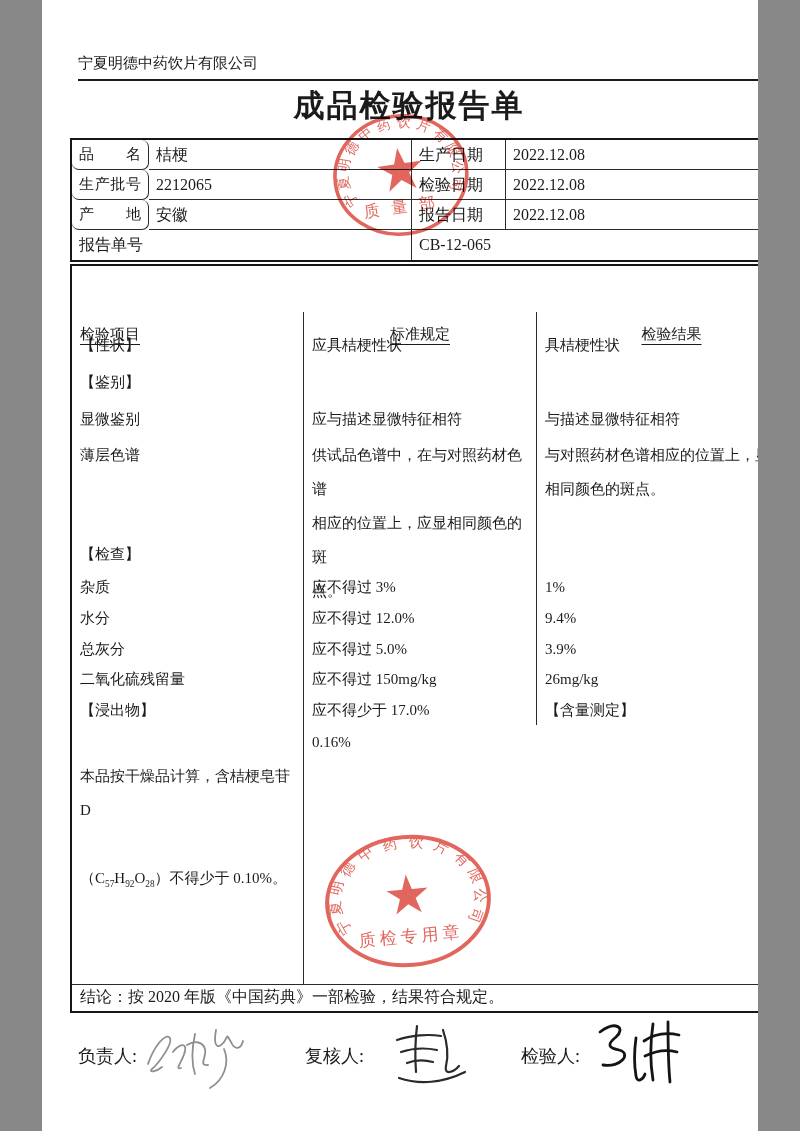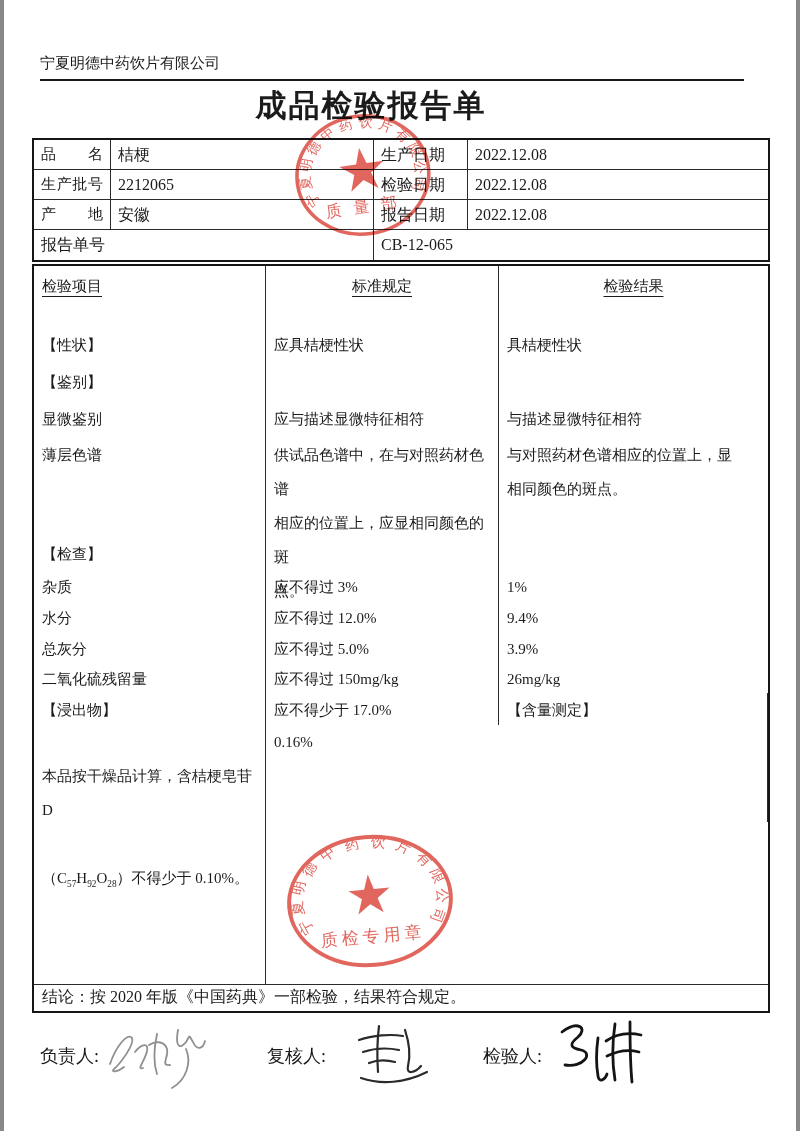--- a/index.html
+++ b/index.html
@@ -1,48 +1,48 @@
 <!DOCTYPE html>
 <html><head>
 <meta charset="utf-8">
 <style>
   * { margin:0; padding:0; box-sizing:border-box; }
   body { background:#888; font-family:"Liberation Serif","DejaVu Serif",serif; color:#1b1b1b; }
-  .page { width:792px; height:1131px; background:#fff; position:relative; margin:0 auto; overflow:hidden;padding-left:23px; }
+  .page { width:716px; height:1131px; background:#fff; position:relative; margin:0 auto; overflow:hidden;padding-left:23px; }
 
   
   .hdr { position:absolute; left:36px; top:52px; width:704px; height:29px;
          border-bottom:2.5px solid #1a1a1a; display:flex; justify-content:space-between;
          align-items:flex-end; padding-bottom:6px; font-size:15px; }
   .hdr .code { letter-spacing:0.5px; }
 
   .title { position:absolute; left:0; top:85px; width:800px; text-align:center;
            font-size:31px; font-weight:bold; letter-spacing:2px; transform:translateX(-33px); }
 
   
   .info { position:absolute; left:28px; top:138px; width:738px;
           border:2px solid #161616; display:grid;
           grid-template-columns:77px 263px 94px 1fr;
           grid-template-rows:30px 30px 30px 30px; font-size:16px; }
   .info > div { border-right:1.5px solid #2a2a2a; border-bottom:1.5px solid #2a2a2a;
                 padding:0 7px; line-height:29px; white-space:nowrap; overflow:hidden; }
   .info > div.last-col { border-right:none; }
   .info > div.last-row { border-bottom:none; }
-  .info .jlabel { text-align:justify; text-align-last:justify; font-size:15px; }
+  .info .jlabel { text-align:justify; text-align-last:justify; font-size:15px;border-radius:7px; }
   .info .span2a { grid-column:1 / 3; }
   .info .span2b { grid-column:3 / 5; }
 
   
   .itable { position:absolute; left:28px; top:264px; width:738px; height:749px;
             border:2px solid #161616; display:grid; font-size:15px;
             grid-template-columns:232px 233px 1fr;
             grid-template-rows:46px 16px 37px 37px 36px 99px 33px 31px 31px 30px 31px 32px 97px 162px 27px; }
   .itable > div { padding:0 8px; }
   .itable .c1, .itable .c2 { border-right:1.5px solid #2a2a2a; }
-  .itable .hcell { padding-top:11px; }
+  .itable .hcell { padding-top:11px;margin-top:48px; }
   .itable .hcell span { text-decoration:underline; text-underline-offset:5px; text-decoration-thickness:1px; }
   .itable .hc { text-align:center; }
   .cellp { white-space:pre-line; line-height:34px; padding-top:3px; }
   .formula { line-height:34px; }
   sub { font-size:0.62em; }
   .concl { grid-column:1 / 4; border-top:1.5px solid #2a2a2a; font-size:16px;
            line-height:24px; padding-top:2px; }
 
   
   .stamp { position:absolute; mix-blend-mode:multiply; opacity:0.85; }

